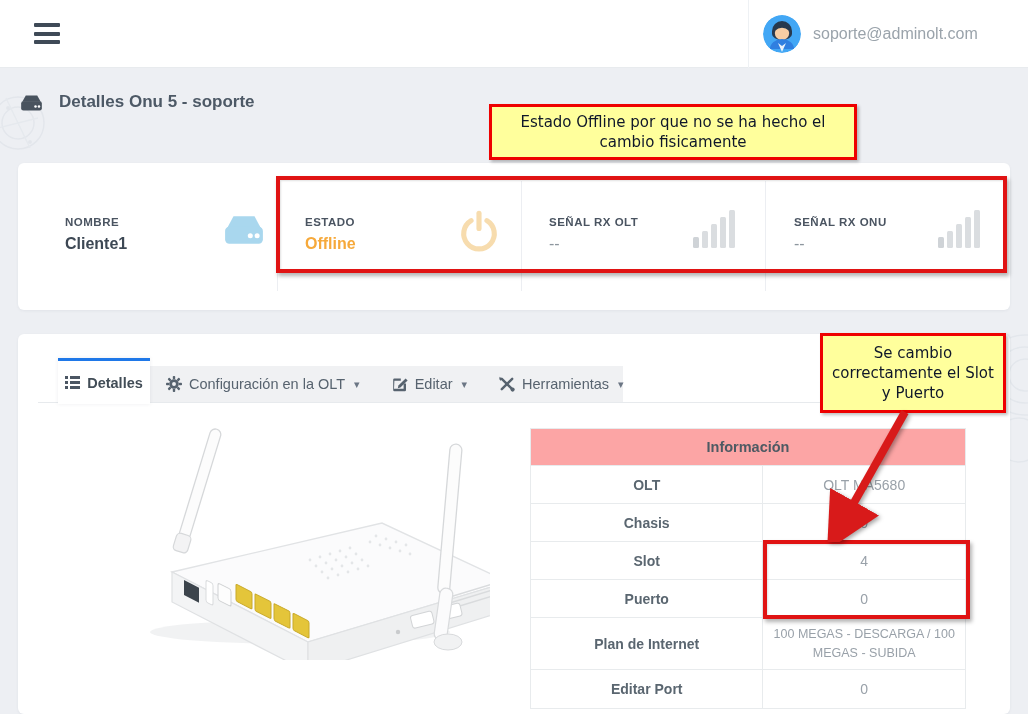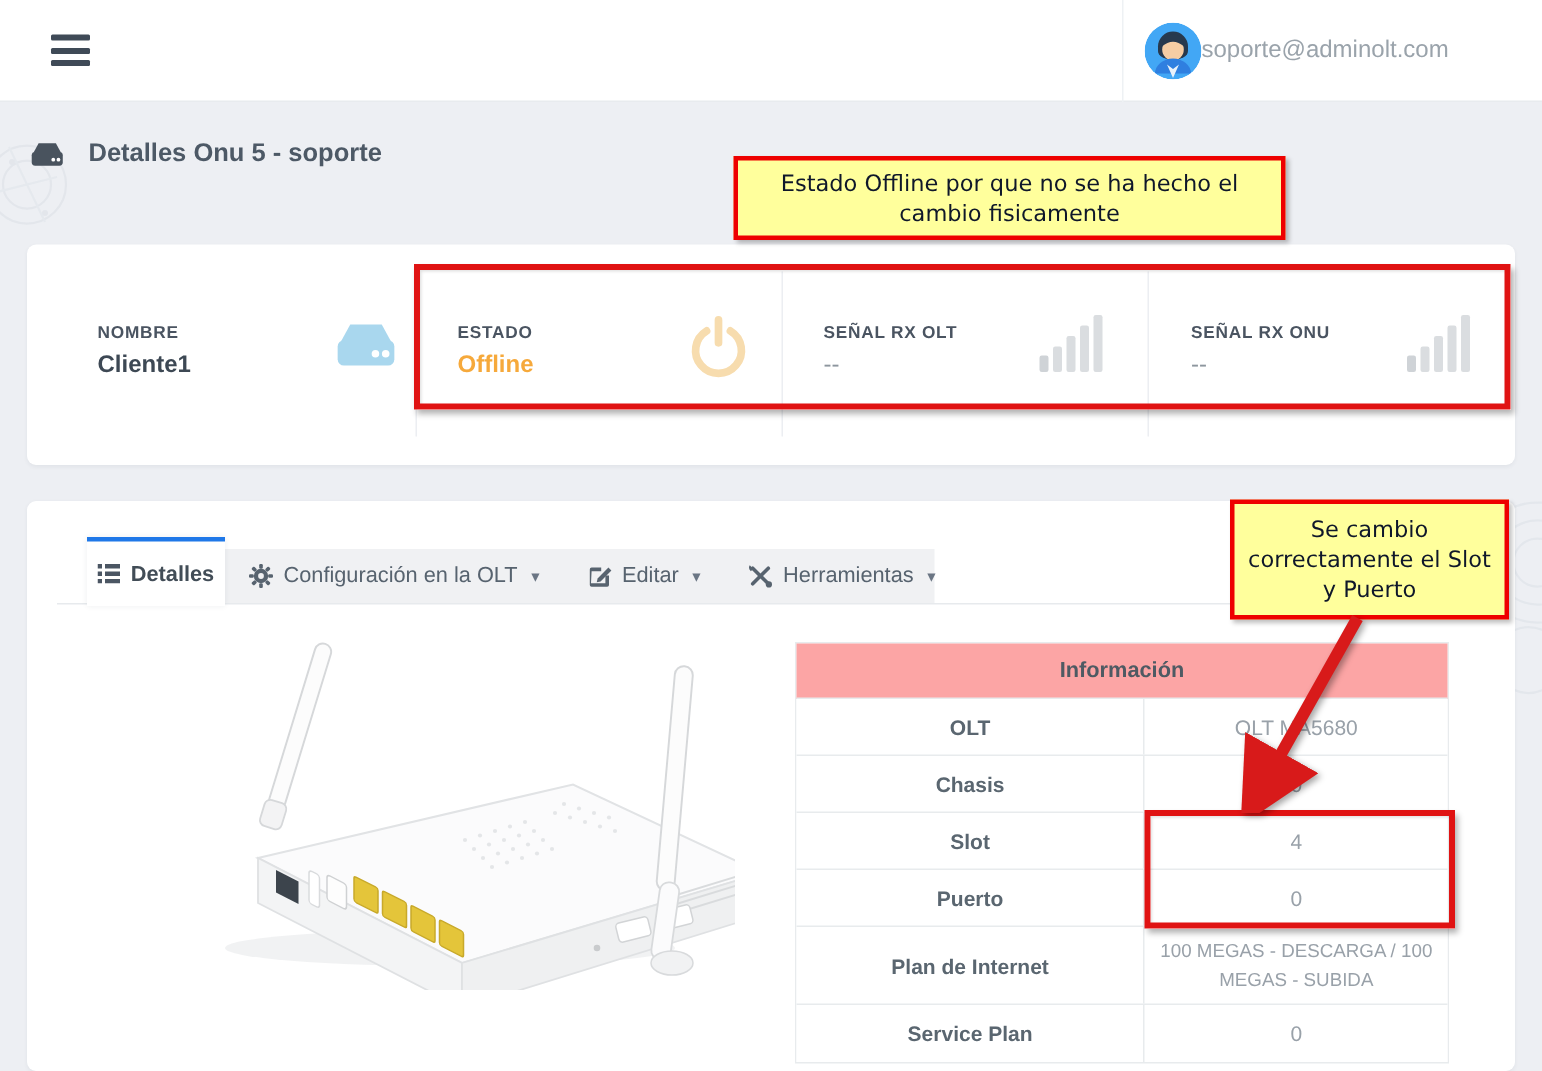--- a/index.html
+++ b/index.html
@@ -12,21 +12,21 @@
   }
   
   .topbar {
     position:absolute; left:0; top:0; width:1028px; height:68px;
     background:#ffffff; border-bottom:1px solid #e8ebee; z-index:2;
   }
   .hamburger { position:absolute; left:34px; top:23px; width:28px; height:22px; cursor:pointer; }
   .hamburger span { display:block; width:26px; height:4px; background:#3f4a57; border-radius:1px; margin-bottom:4.5px; }
   .userbox {
     position:absolute; right:0; top:0; height:68px; width:280px;
-    border-left:1px solid #eef1f4; display:flex; align-items:center; gap:0; padding-left:14px;
+    border-left:1px solid #eef1f4; display:flex; align-items:center; gap:12px; padding-left:14px;
   }
   .avatar { width:38px; height:38px; border-radius:50%; overflow:hidden; flex:0 0 auto; }
   .user-email { font-size:16px; color:#9aa3ab; }
 
   
   .page-title-row {
     position:absolute; left:20px; top:92px; display:flex; align-items:flex-end; gap:16px; z-index:2;
   }
   .page-title { font-size:17px; font-weight:bold; color:#4d5966; }
 
@@ -359,21 +359,21 @@
   </div>
   <div class="it-row row-h">
     <div class="it-label">Puerto</div>
     <div class="it-value">0</div>
   </div>
   <div class="it-row row-tall">
     <div class="it-label">Plan de Internet</div>
     <div class="it-value">100 MEGAS - DESCARGA / 100 MEGAS - SUBIDA</div>
   </div>
   <div class="it-row row-h">
-    <div class="it-label">Service Plan</div>
+    <div class="it-label">Editar Port</div>
     <div class="it-value">0</div>
   </div>
 </div>
 
 <div class="note note1">Estado Offline por que no se ha hecho el cambio fisicamente</div>
 <div class="redrect rect-status"></div>
 
 <div class="note note2">Se cambio correctamente el Slot y Puerto</div>
 <svg class="arrow-svg" viewBox="0 0 130 140">
   <defs>

